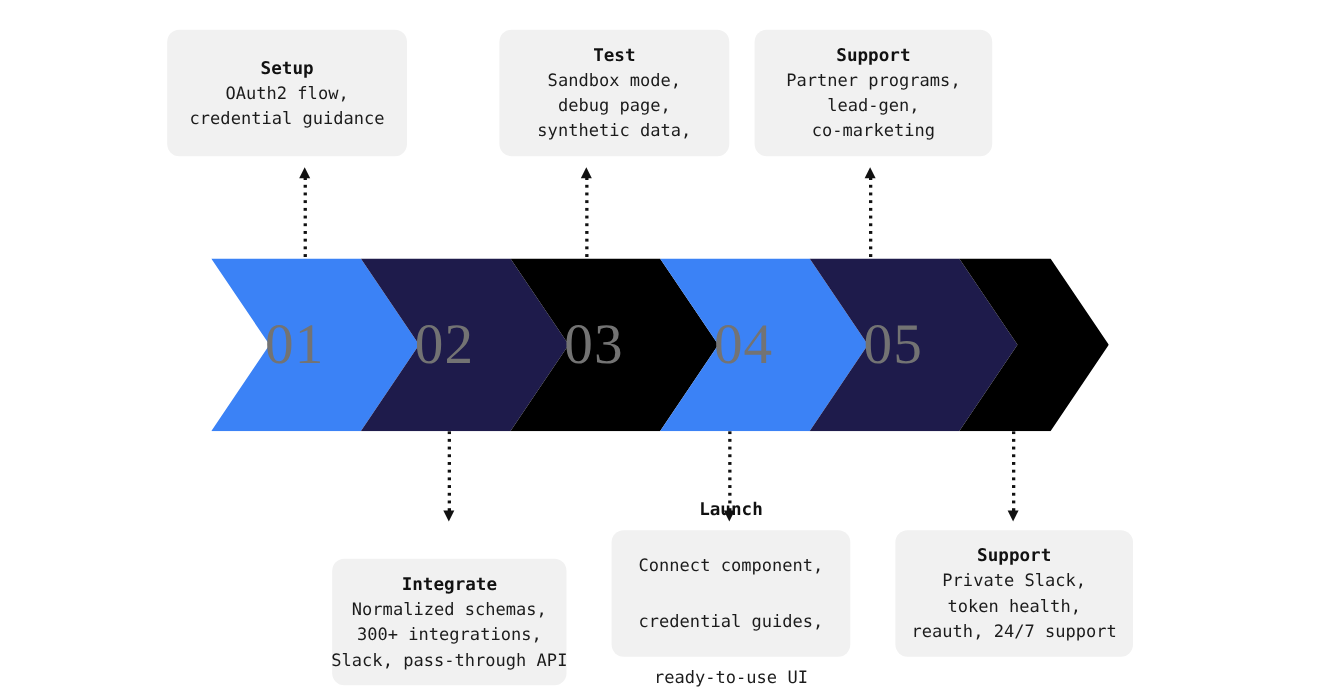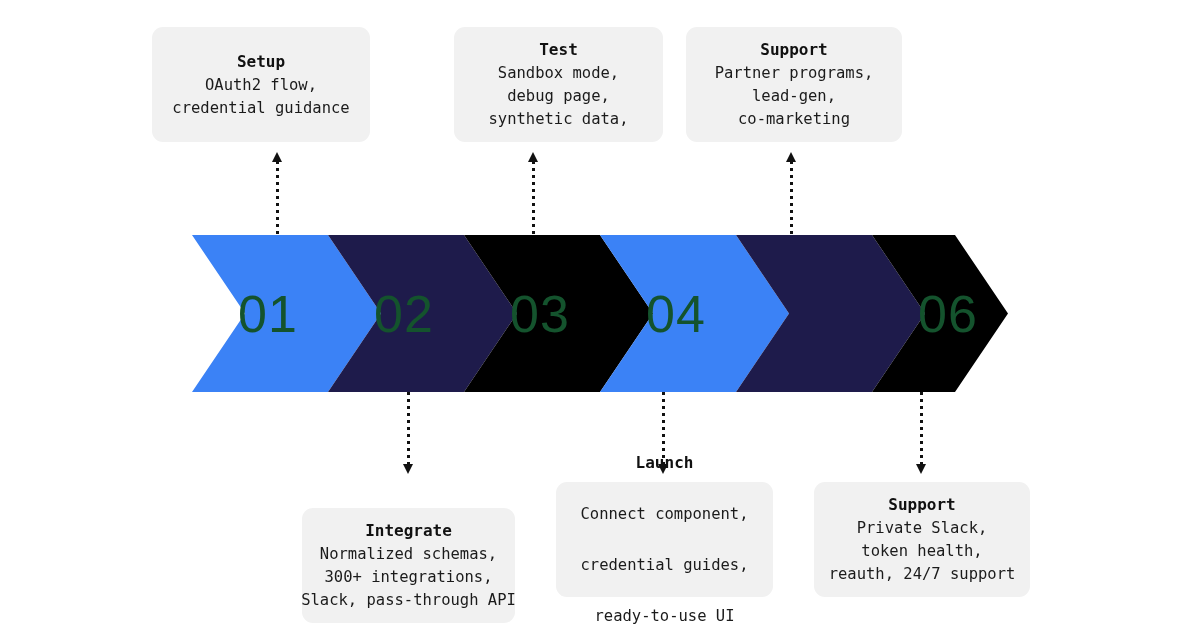--- a/index.html
+++ b/index.html
@@ -127,25 +127,25 @@
   }
   .chev {
     position: absolute;
     top: 0;
     height: 157px;
     display: flex;
     align-items: center;
     justify-content: center;
   }
   .chev-num {
-    font-family: Liberation Sans, sans-serif;
+    font-family: Liberation Serif, serif;
     font-weight: 300;
     font-size: 52px;
     line-height: 52px;
-    color: #14532d;
+    color: #737373;
     letter-spacing: 1px;
     position: relative;
     left: 8px;
     user-select: none;
   }
 </style>
 </head>
 <body>
 
 <div id="stage">
@@ -204,22 +204,22 @@
     </div>
     <div class="chev" style="left:136px; width:136px;">
       <span class="chev-num">02</span>
     </div>
     <div class="chev" style="left:272px; width:136px;">
       <span class="chev-num">03</span>
     </div>
     <div class="chev" style="left:408px; width:136px;">
       <span class="chev-num">04</span>
     </div>
-    <div class="chev" style="left:680px; width:136px;">
-      <span class="chev-num">06</span>
+    <div class="chev" style="left:544px; width:136px;">
+      <span class="chev-num">05</span>
     </div>
   </div>
 
   <div class="connector down" id="conn-integrate">
     <div class="conn-line"></div>
     <div class="arrow-head down"></div>
   </div>
   <div class="connector down" id="conn-launch">
     <div class="conn-line"></div>
     <div class="arrow-head down"></div>

